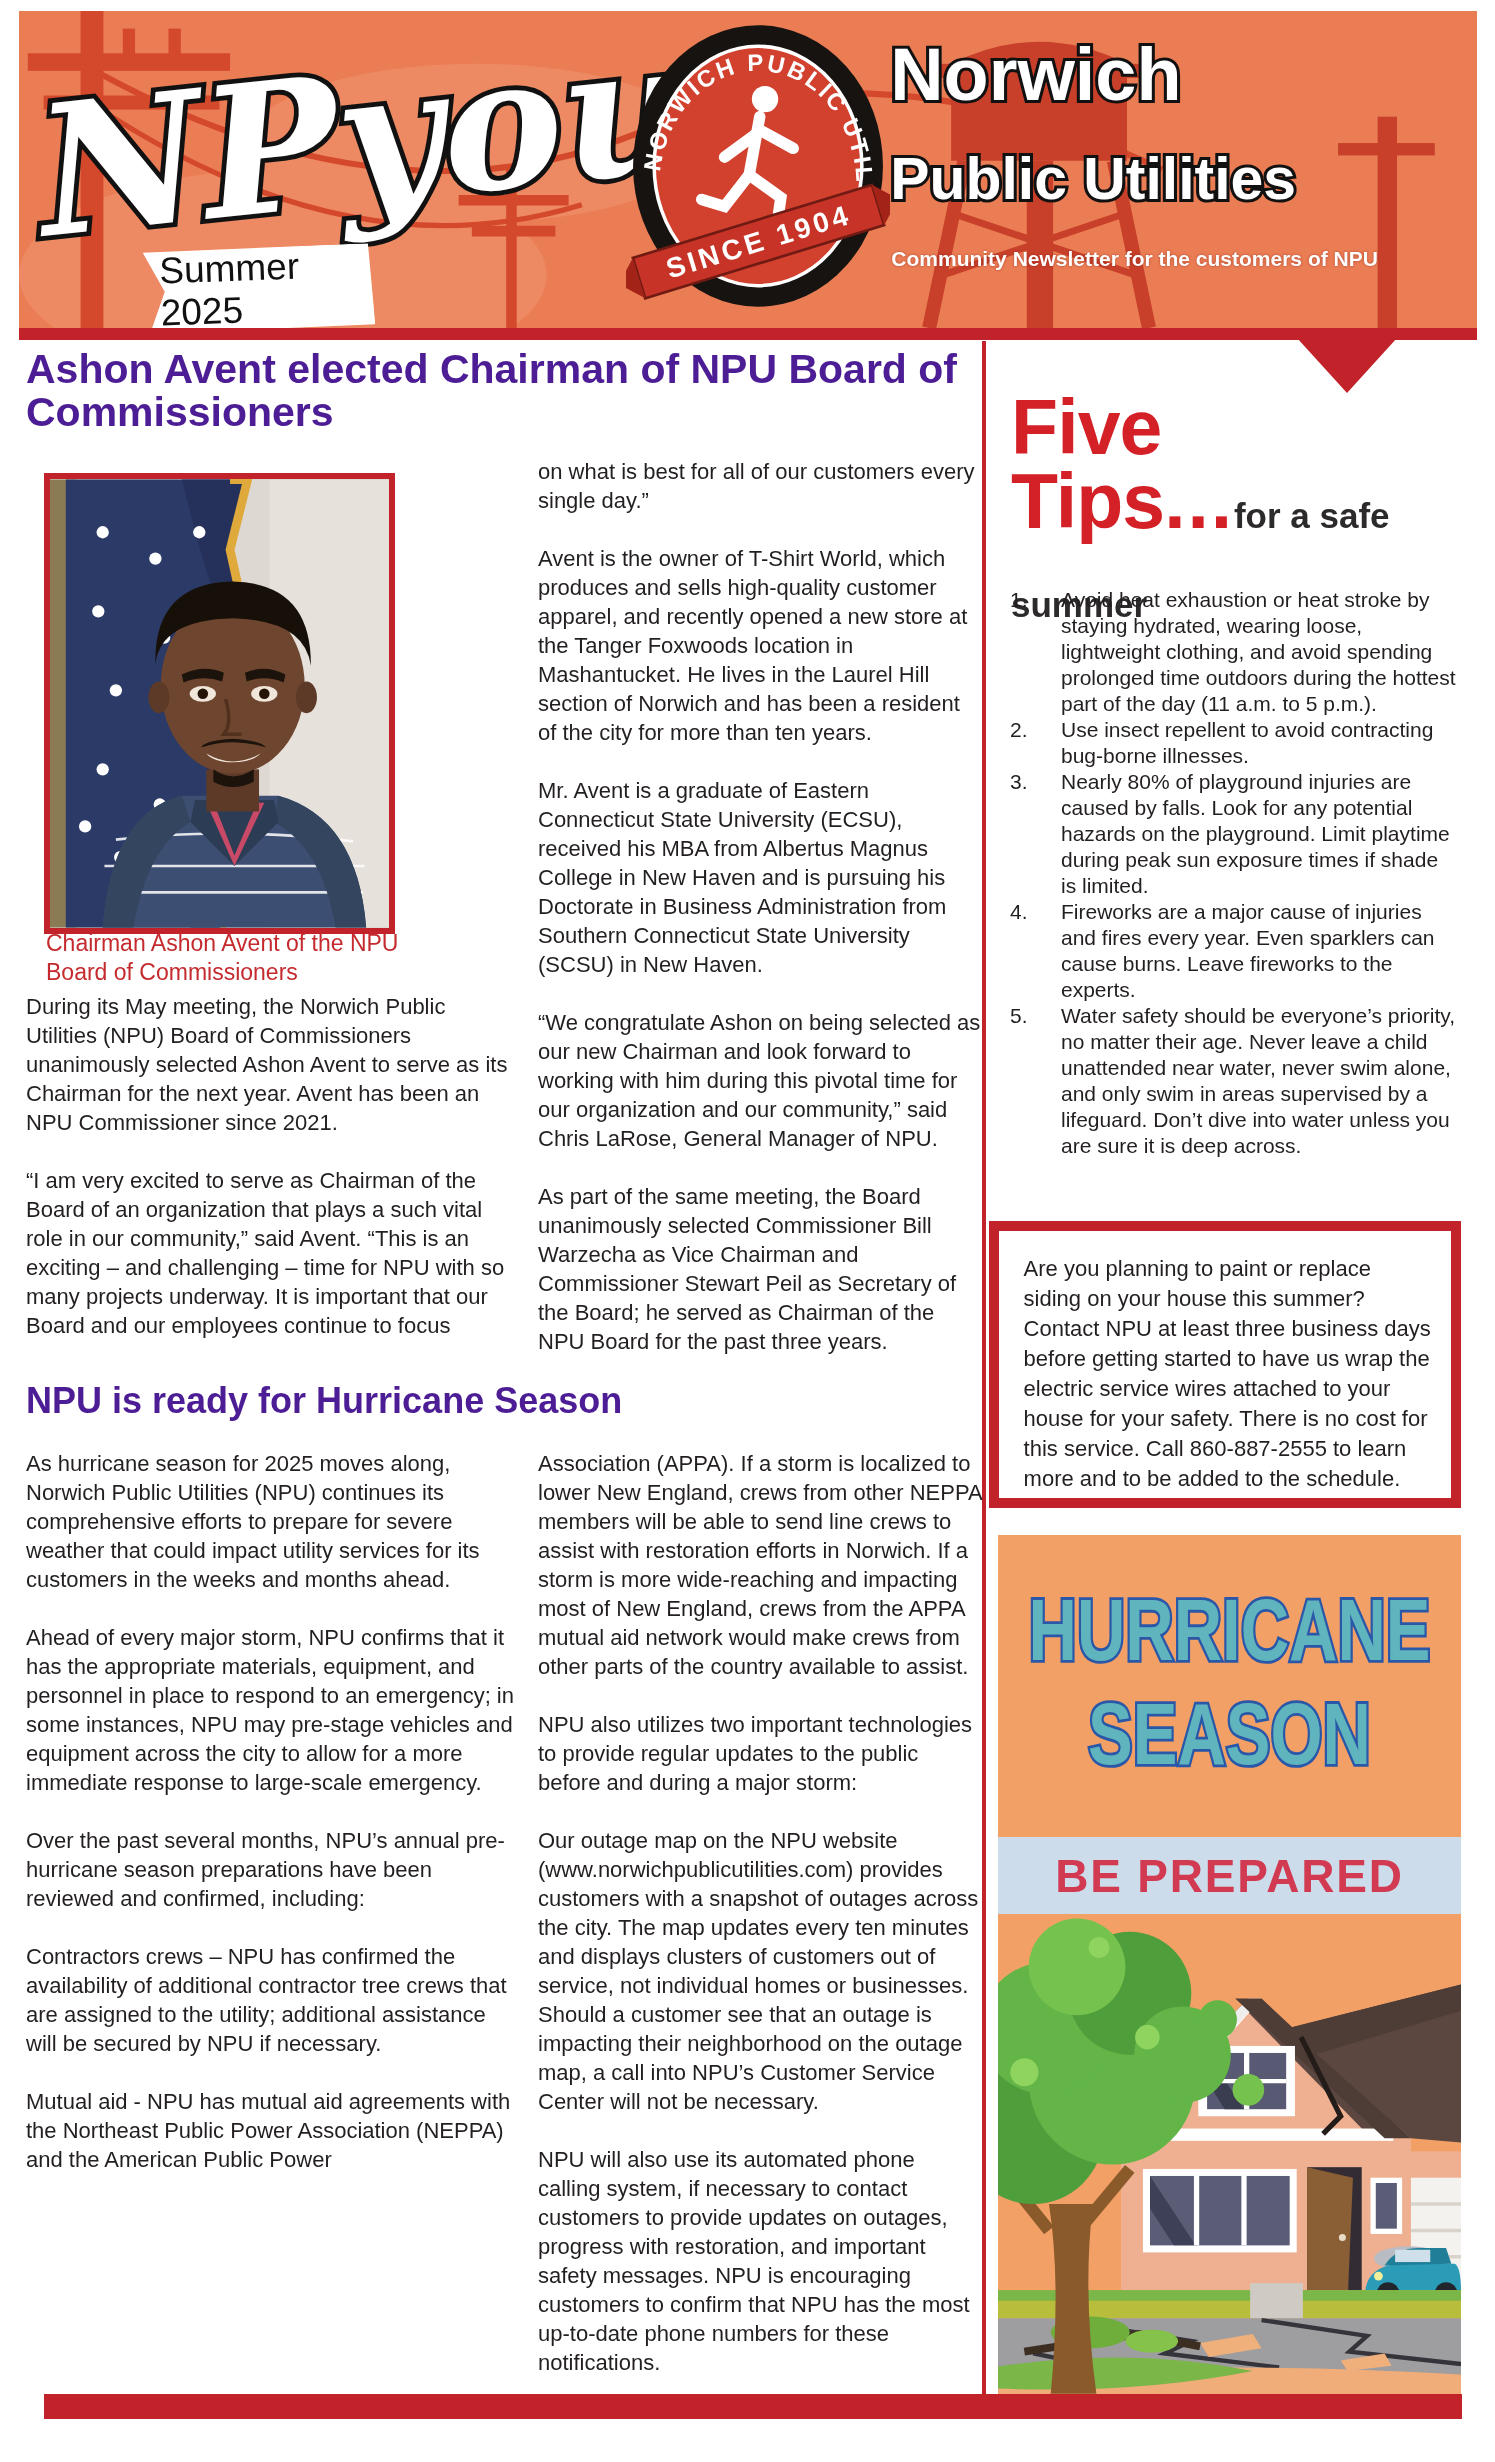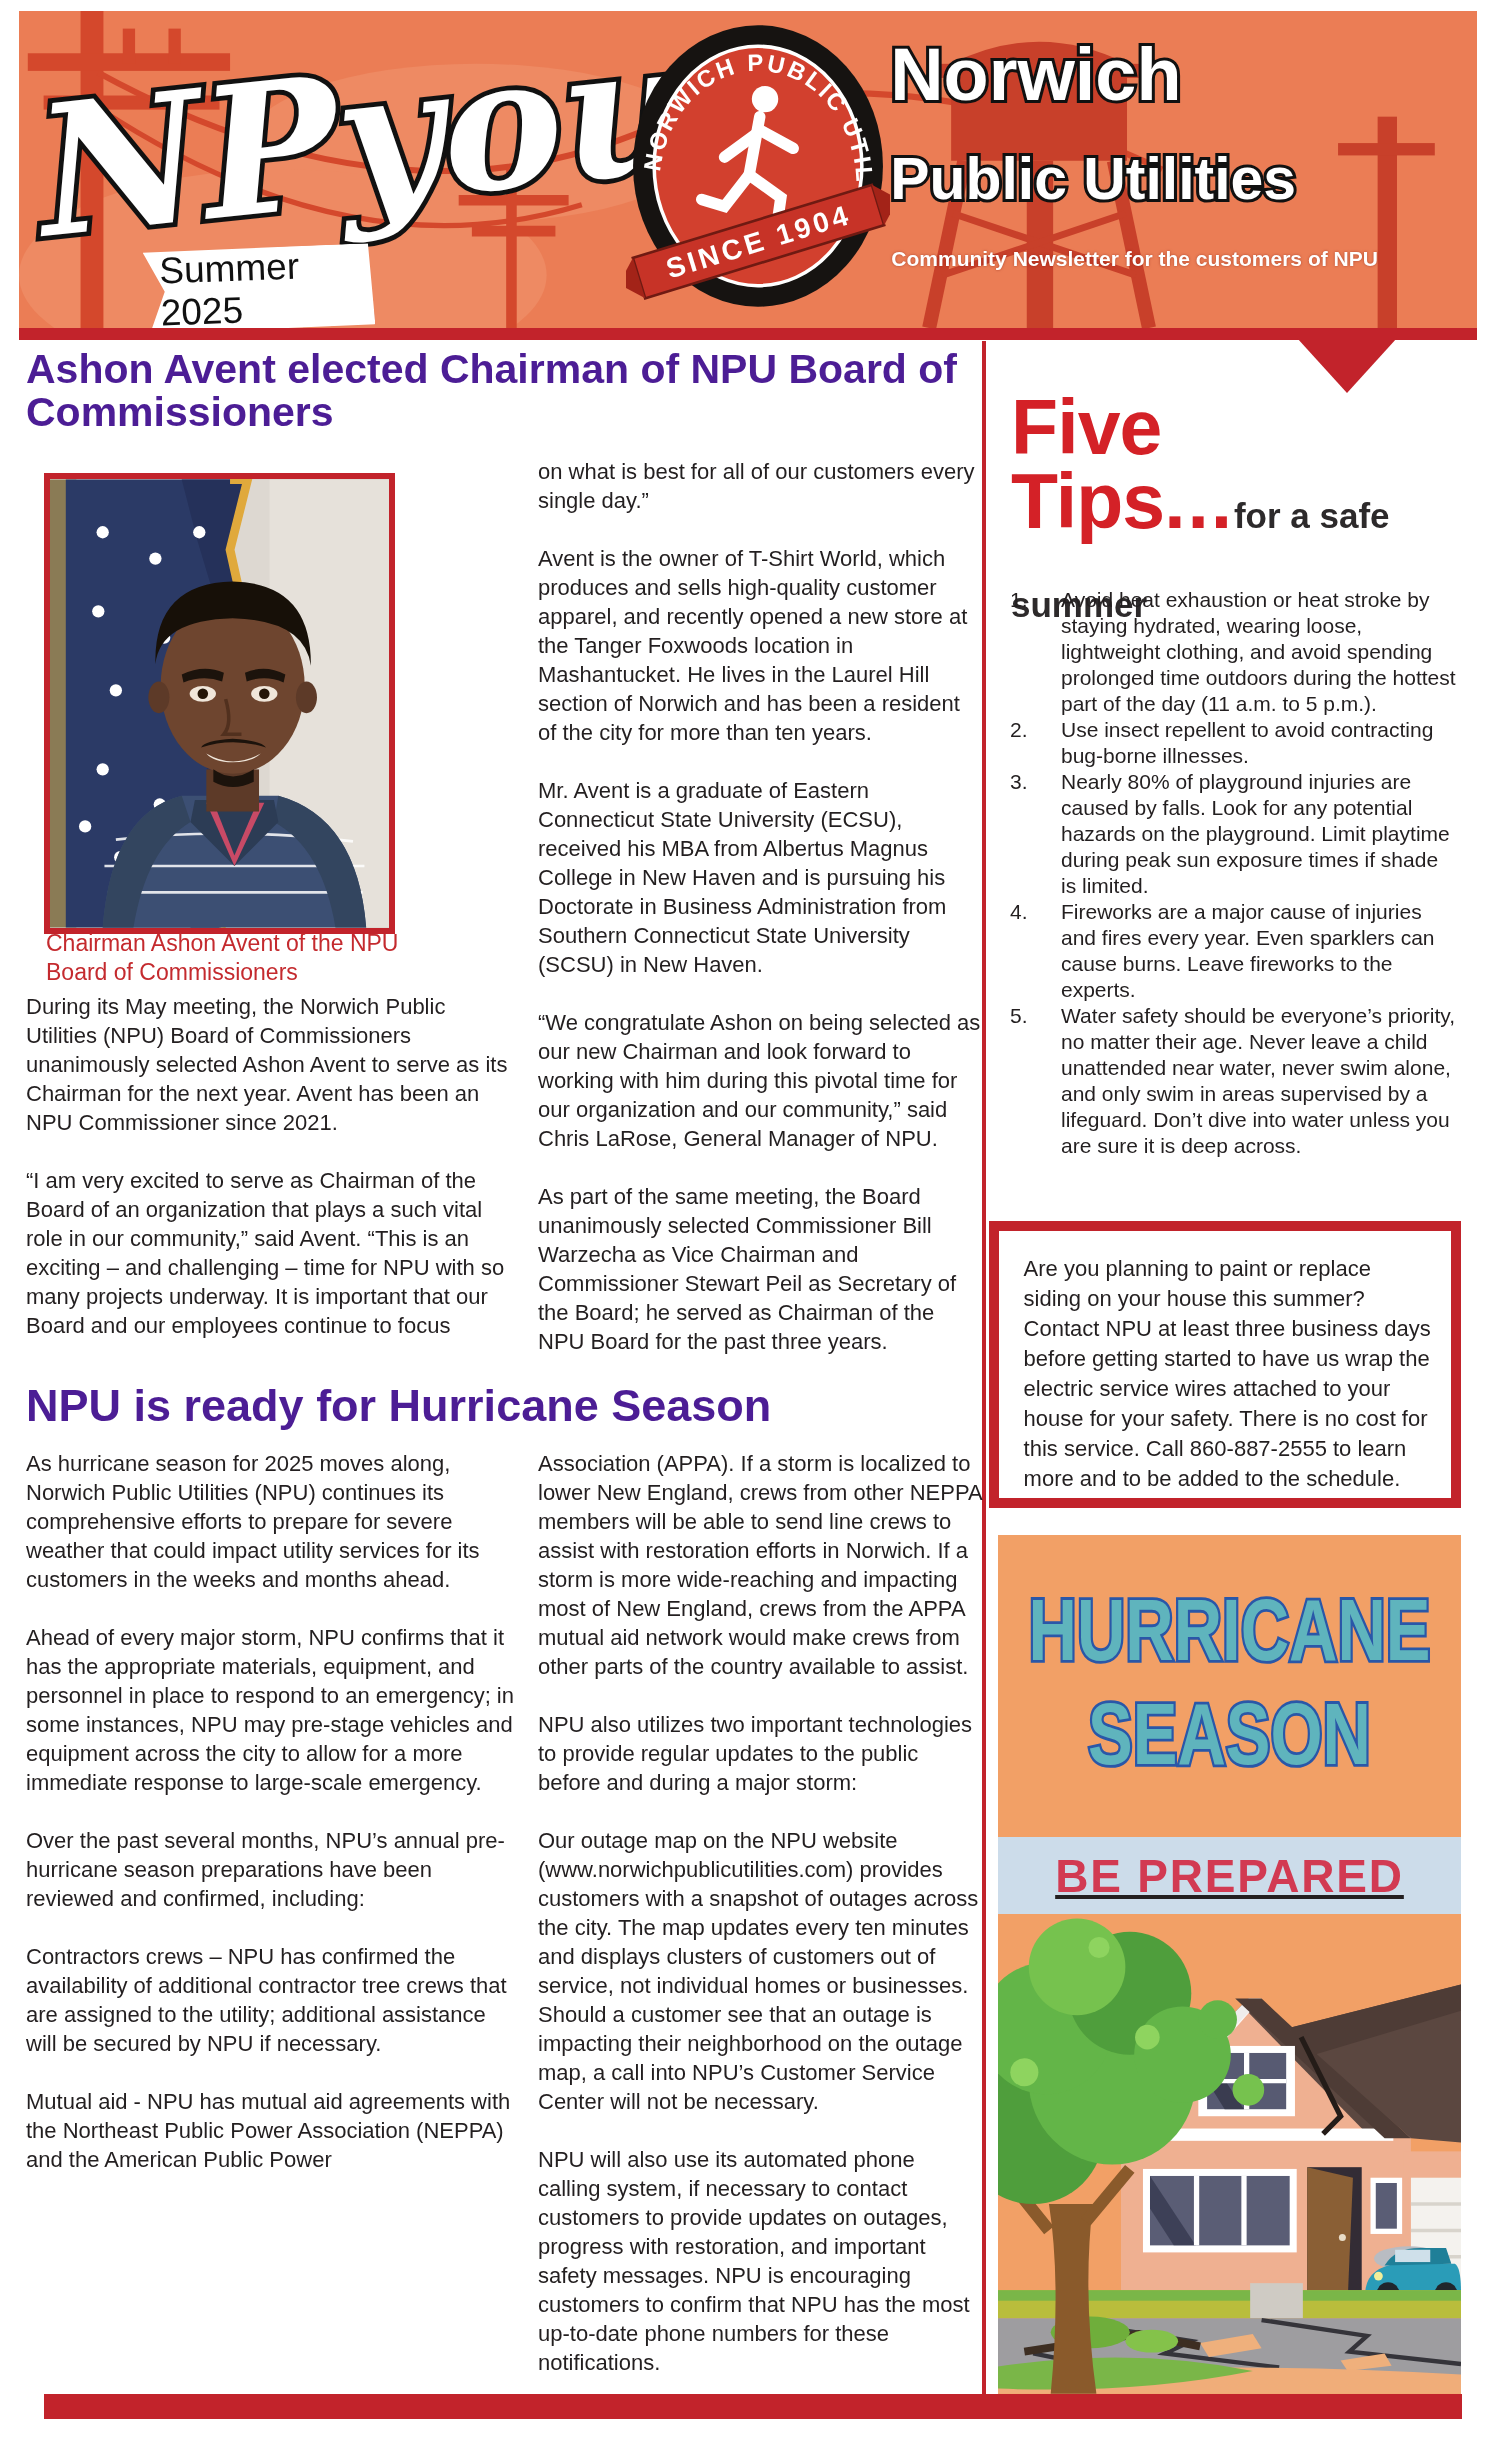--- a/index.html
+++ b/index.html
@@ -48,25 +48,25 @@
               background:#fff;box-sizing:border-box;padding:23px 19.3px 0 24.6px;}
   #notice-box p{font-size:22px;line-height:30px;margin:0;}
   
   #hurricane{left:998px;top:1535px;width:463px;height:859px;background:#f2a066;overflow:hidden;}
   .hur-word{width:100%;text-align:center;font-weight:800;font-size:67px;line-height:70px;
       color:#5fb4bd;-webkit-text-stroke:4.4px #2a57a8;paint-order:stroke fill;
       transform:scaleY(1.3);letter-spacing:0px;}
   #hur1{left:0;top:60px;}
   #hur2{left:0;top:164px;}
   #prep-band{left:0;top:302px;width:100%;height:77px;background:#ccdcea;
-      display:flex;align-items:center;justify-content:center;text-decoration:underline;}
+      display:flex;align-items:center;justify-content:center;}
   #prep-band span{font-size:46px;font-weight:800;color:#d23a52;letter-spacing:1.8px;}
   #storm-illo{left:0;top:379px;width:463px;height:480px;}
   
-  #a2-headline{left:26px;top:1382px;width:954px;font-size:45px;}
+  #a2-headline{left:26px;top:1382px;width:954px;font-size:36px;}
   #a2-col1{left:26px;top:1449px;width:491px;}
   #a2-col2{left:538px;top:1449px;width:444px;}
   #footer-bar{left:44px;top:2394px;width:1418px;height:24.6px;background:#c2232b;}
 </style>
 </head>
 <body>
 
 <div id="masthead" class="abs">
   <svg id="mast-bg" class="abs" viewBox="0 0 1658 360" preserveAspectRatio="none">
     <ellipse cx="520" cy="150" rx="260" ry="90" fill="#ee8a63"></ellipse>

